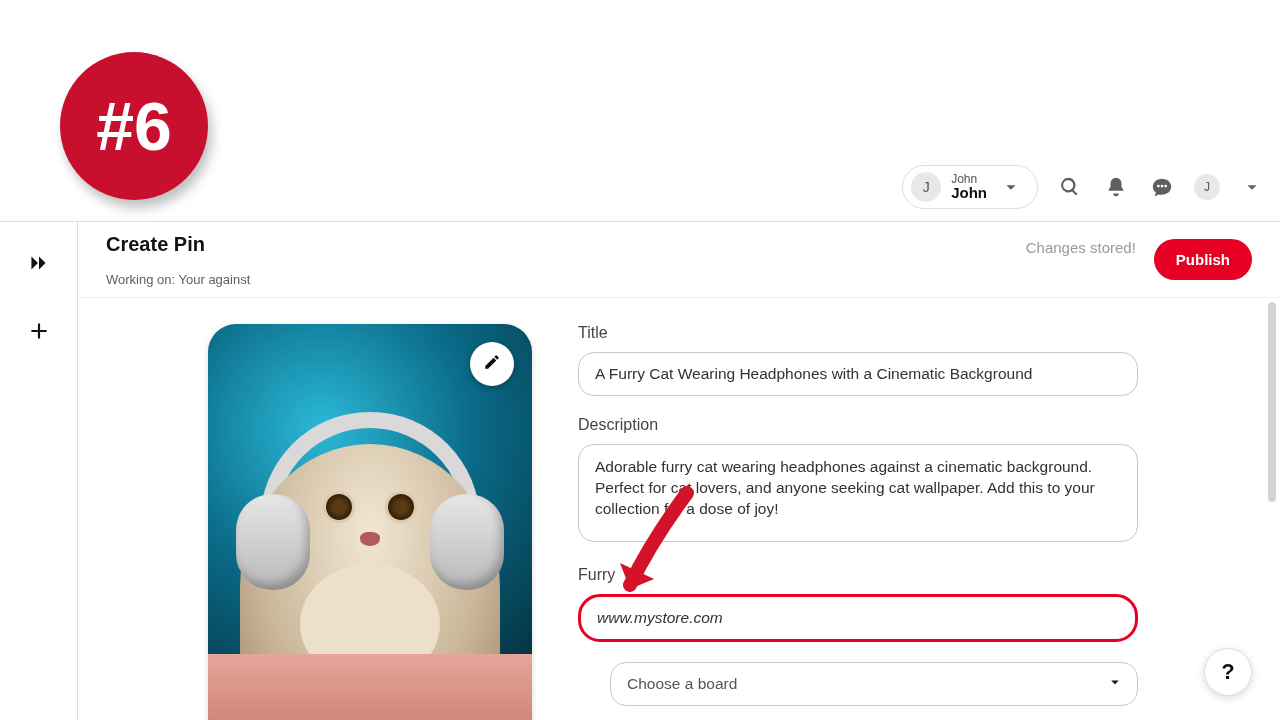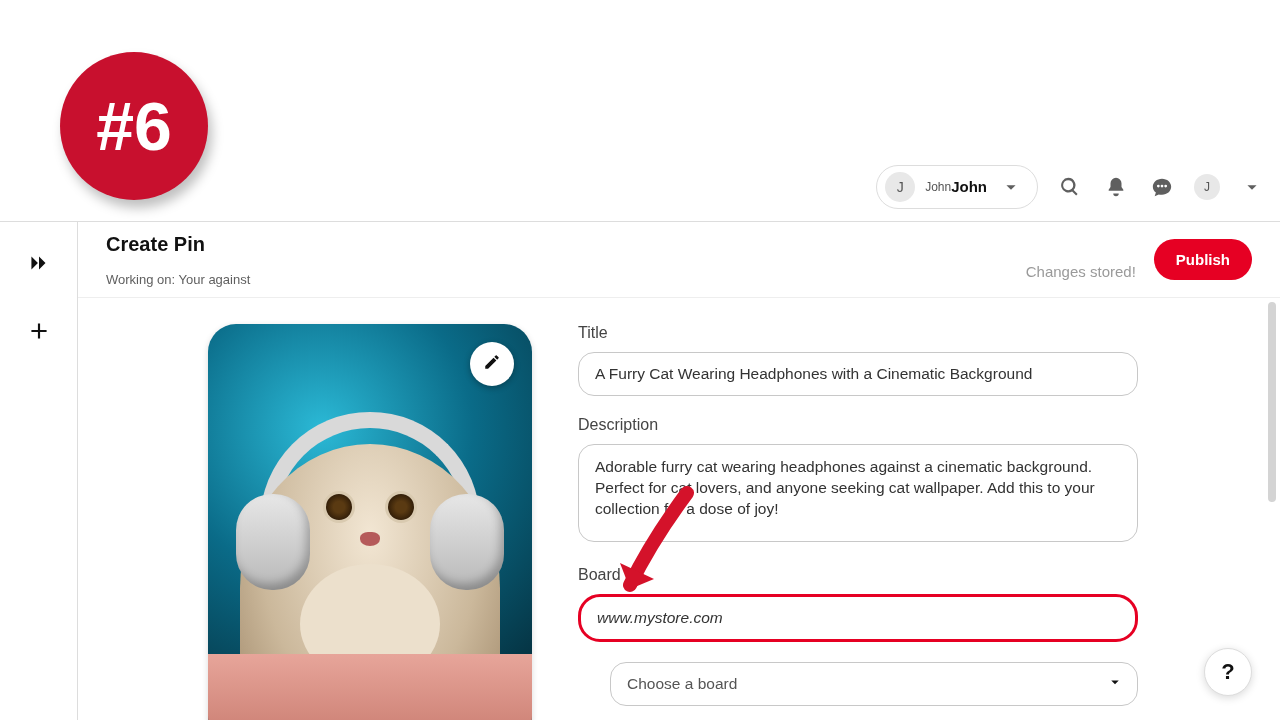--- a/index.html
+++ b/index.html
@@ -39,21 +39,21 @@
     padding:6px 12px 6px 8px;
     background:#fff;
   }
   .avatar-circle{
     width:30px;height:30px;border-radius:50%;
     background:#e8e8e8;color:#555;
     display:flex;align-items:center;justify-content:center;
     font-size:14px; font-weight:500;
   }
   .avatar-circle.small{width:26px;height:26px;font-size:12px;}
-  .profile-text{display:flex;flex-direction:row;line-height:1.05;align-items:center;}
+  .profile-text{display:flex;flex-direction:column;line-height:1.05;}
   .profile-text .l1{font-size:12px;color:#555;}
   .profile-text .l2{font-size:15px;font-weight:600;color:#111;}
   .icon-btn{
     width:28px;height:28px;display:flex;align-items:center;justify-content:center;
     color:#5f5f5f;
   }
   .icon-btn svg{width:22px;height:22px;display:block;}
 
   
   .left-rail{
@@ -65,21 +65,21 @@
   .rail-btn svg{width:26px;height:26px;color:#111;}
 
   .header-row{
     position:absolute; left:78px; right:0; top:222px; height:76px;
     border-bottom:1px solid #eee;
     display:flex; align-items:center; padding:0 28px;
   }
   .header-left{display:flex;flex-direction:column;gap:16px;}
   .page-title{font-size:20px;font-weight:600;color:#111;}
   .page-subtitle{font-size:13px;color:#5f5f5f;}
-  .header-right{margin-left:auto;display:flex;align-items:flex-end;gap:18px;}
+  .header-right{margin-left:auto;display:flex;align-items:flex-start;gap:18px;}
   .status-text{font-size:15px;color:#9a9a9a;}
   .publish-btn{
     background:#e60023;color:#fff;border:none;border-radius:24px;
     padding:12px 22px;font-size:15px;font-weight:700;cursor:pointer;
   }
 
   
   .main{
     position:absolute; left:78px; right:0; top:298px; bottom:0;
     padding:26px 44px 0 130px;
@@ -263,21 +263,21 @@
         <label class="field-label">Title</label>
         <input type="text" class="text-input" value="A Furry Cat Wearing Headphones with a Cinematic Background" style="">
       </div>
 
       <div class="field">
         <label class="field-label">Description</label>
         <textarea class="text-area" style="">Adorable furry cat wearing headphones against a cinematic background. Perfect for cat lovers, and anyone seeking cat wallpaper. Add this to your collection for a dose of joy!</textarea>
       </div>
 
       <div class="field">
-        <label class="field-label">Board</label>
+        <label class="field-label">Furry</label>
         <input type="text" class="text-input highlight" value="www.mystore.com" style="">
       </div>
 
       <div class="field" style="margin-bottom:0">
         <div class="select-wrap">
           <input type="text" readonly="" class="select-box" value="Choose a board" style="">
           <span class="select-caret">
             <svg viewBox="0 0 24 24" fill="currentColor">
                 <path d="M7 10l5 5 5-5z"></path>
               </svg>

